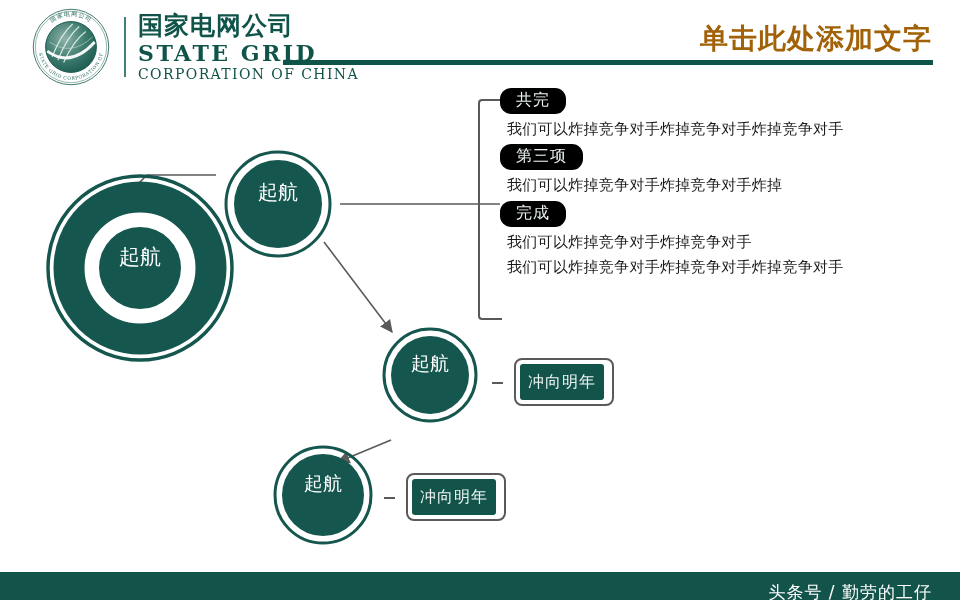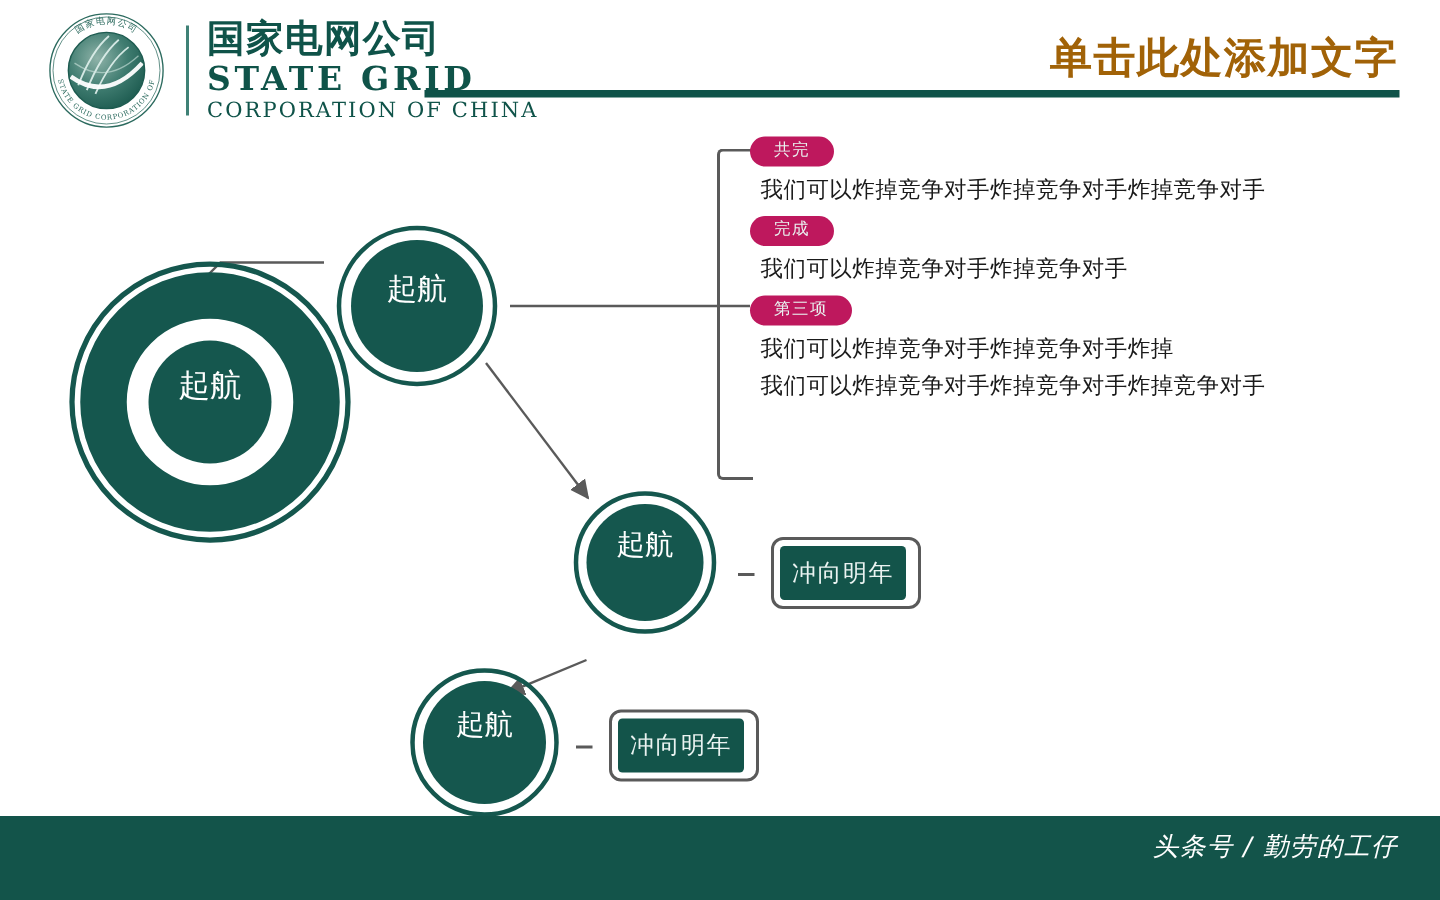--- a/index.html
+++ b/index.html
@@ -88,23 +88,22 @@
     height: 5px;
     background: #0f5349;
   }
 
   
   .footer {
     position: absolute;
     left: 0;
     bottom: 0;
     width: 960px;
-    height: 56px;
+    height: 28px;
     background: #13544a;
-    font-style: italic;
   }
   .footer-text {
     position: absolute;
     right: 28px;
     top: 9px;
     color: #ffffff;
     font-size: 17px;
     letter-spacing: 1px;
   }
 
@@ -147,25 +146,25 @@
   }
   .panel-items {
     position: absolute;
     left: 22px;
     top: 0;
     width: 448px;
   }
   .panel-item { margin-bottom: 5px; }
   .badge {
     display: inline-block;
-    background: #be185d;
+    background: #000000;
     color: #eaf3f1;
     border-radius: 11px;
     padding: 2px 16px 4px 16px;
-    font-size: 11px;
+    font-size: 16px;
     line-height: 1.25;
     letter-spacing: 1px;
   }
   .desc {
     color: #1a1a1a;
     font-size: 15px;
     line-height: 1.35;
     margin: 5px 0 0 7px;
     letter-spacing: 0.3px;
   }
@@ -318,30 +317,30 @@
   <div class="panel">
     <div class="panel-bracket"></div>
     <div class="panel-items">
 
       <div class="panel-item">
         <span class="badge">共完</span>
         <div class="desc">我们可以炸掉竞争对手炸掉竞争对手炸掉竞争对手</div>
       </div>
 
       <div class="panel-item">
+        <span class="badge">第三项</span>
+        <div class="desc">我们可以炸掉竞争对手炸掉竞争对手炸掉</div>
+      </div>
+
+      <div class="panel-item">
         <span class="badge">完成</span>
         <div class="desc">我们可以炸掉竞争对手炸掉竞争对手</div>
       </div>
 
       <div class="panel-item">
-        <span class="badge">第三项</span>
-        <div class="desc">我们可以炸掉竞争对手炸掉竞争对手炸掉</div>
-      </div>
-
-      <div class="panel-item">
         <div class="desc">我们可以炸掉竞争对手炸掉竞争对手炸掉竞争对手</div>
       </div>
 
     </div>
   </div>
 
   <div class="footer">
     <div class="footer-text">头条号 / 勤劳的工仔</div>
   </div>
 

